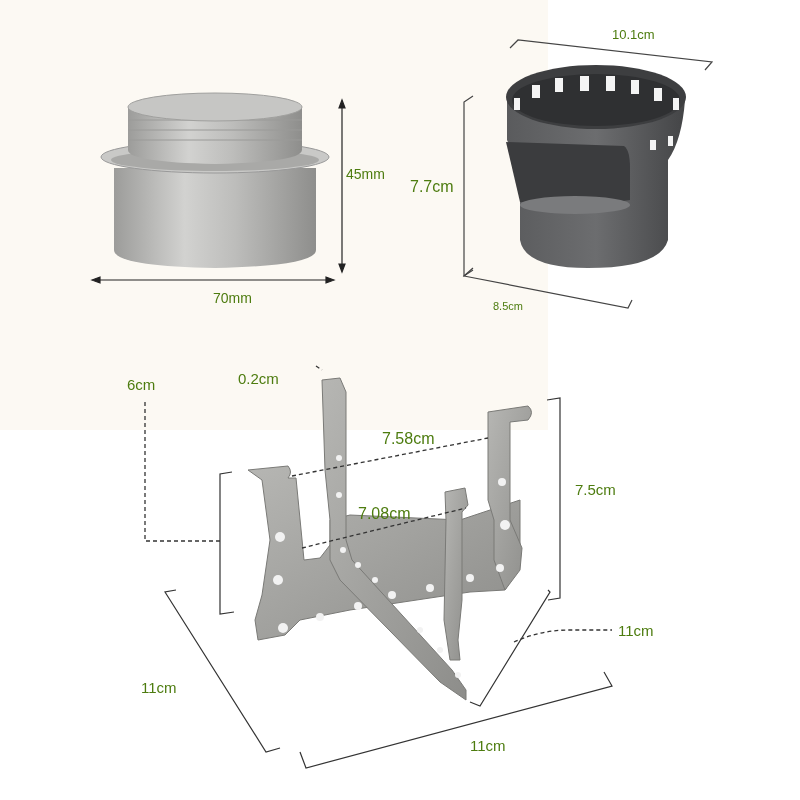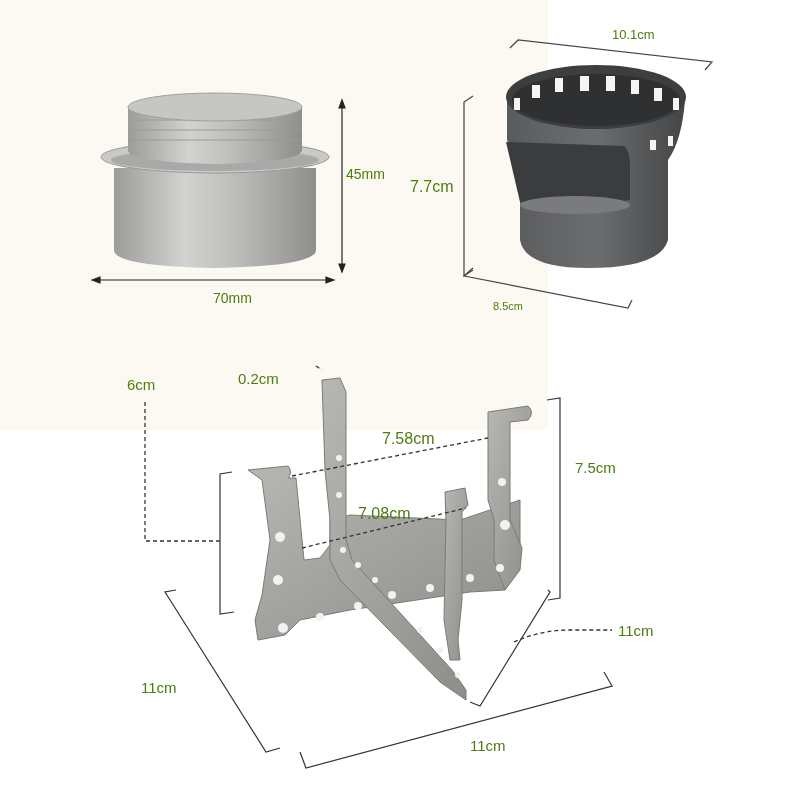--- a/index.html
+++ b/index.html
@@ -122,16 +122,16 @@
 <span class="label" style="left:346px; top:166px;">45mm</span>
 <span class="label" style="left:189px; top:290px;margin-left:24px;">70mm</span>
 <span class="label" style="left:612px; top:27px; font-size:13px;">10.1cm</span>
 <span class="label" style="left:410px; top:178px; font-size:16px;">7.7cm</span>
 <span class="label" style="left:493px; top:300px; font-size:11px;">8.5cm</span>
 
 <span class="label" style="left:238px; top:344px; font-size:15px;margin-top:26px;">0.2cm</span>
 <span class="label" style="left:127px; top:376px; font-size:15px;">6cm</span>
 <span class="label" style="left:382px; top:430px; font-size:16px;">7.58cm</span>
 <span class="label" style="left:358px; top:505px; font-size:16px;">7.08cm</span>
-<span class="label" style="left:575px; top:459px; font-size:15px;">7.5cm</span>
+<span class="label" style="left:575px; top:481px; font-size:15px;">7.5cm</span>
 <span class="label" style="left:618px; top:622px; font-size:15px;">11cm</span>
 <span class="label" style="left:141px; top:679px; font-size:15px;">11cm</span>
 <span class="label" style="left:470px; top:737px; font-size:15px;">11cm</span>
 
 </body></html>

